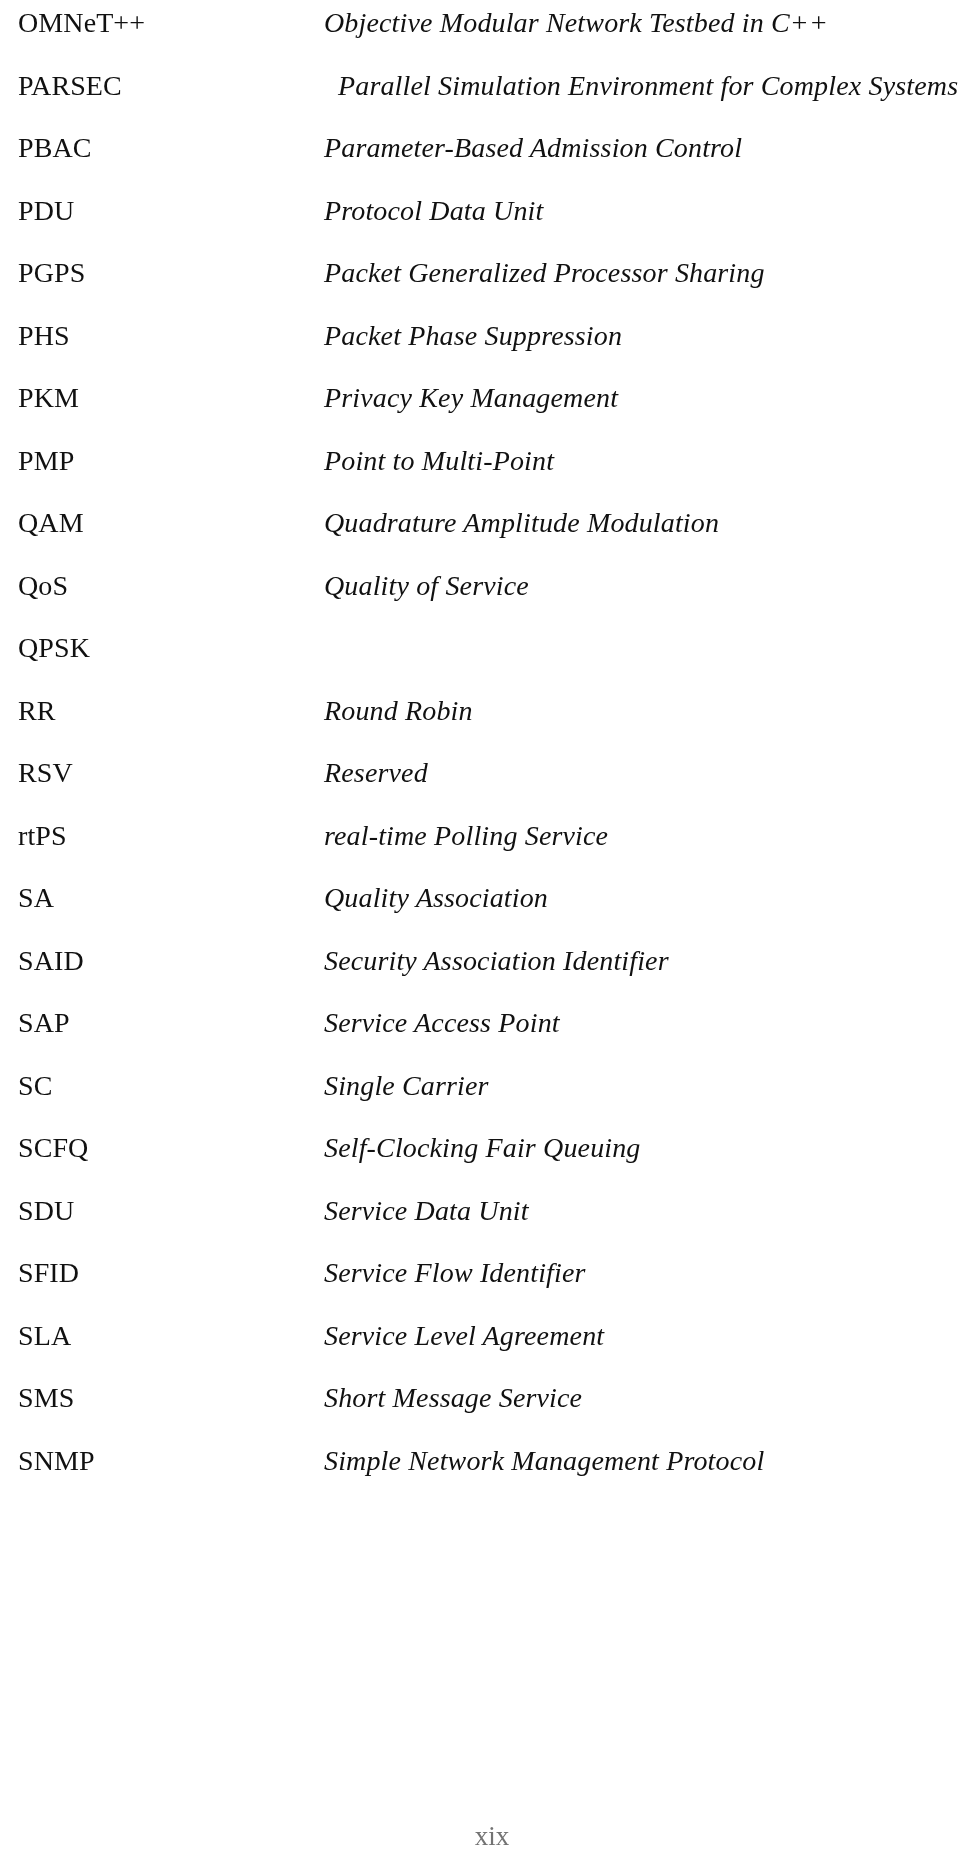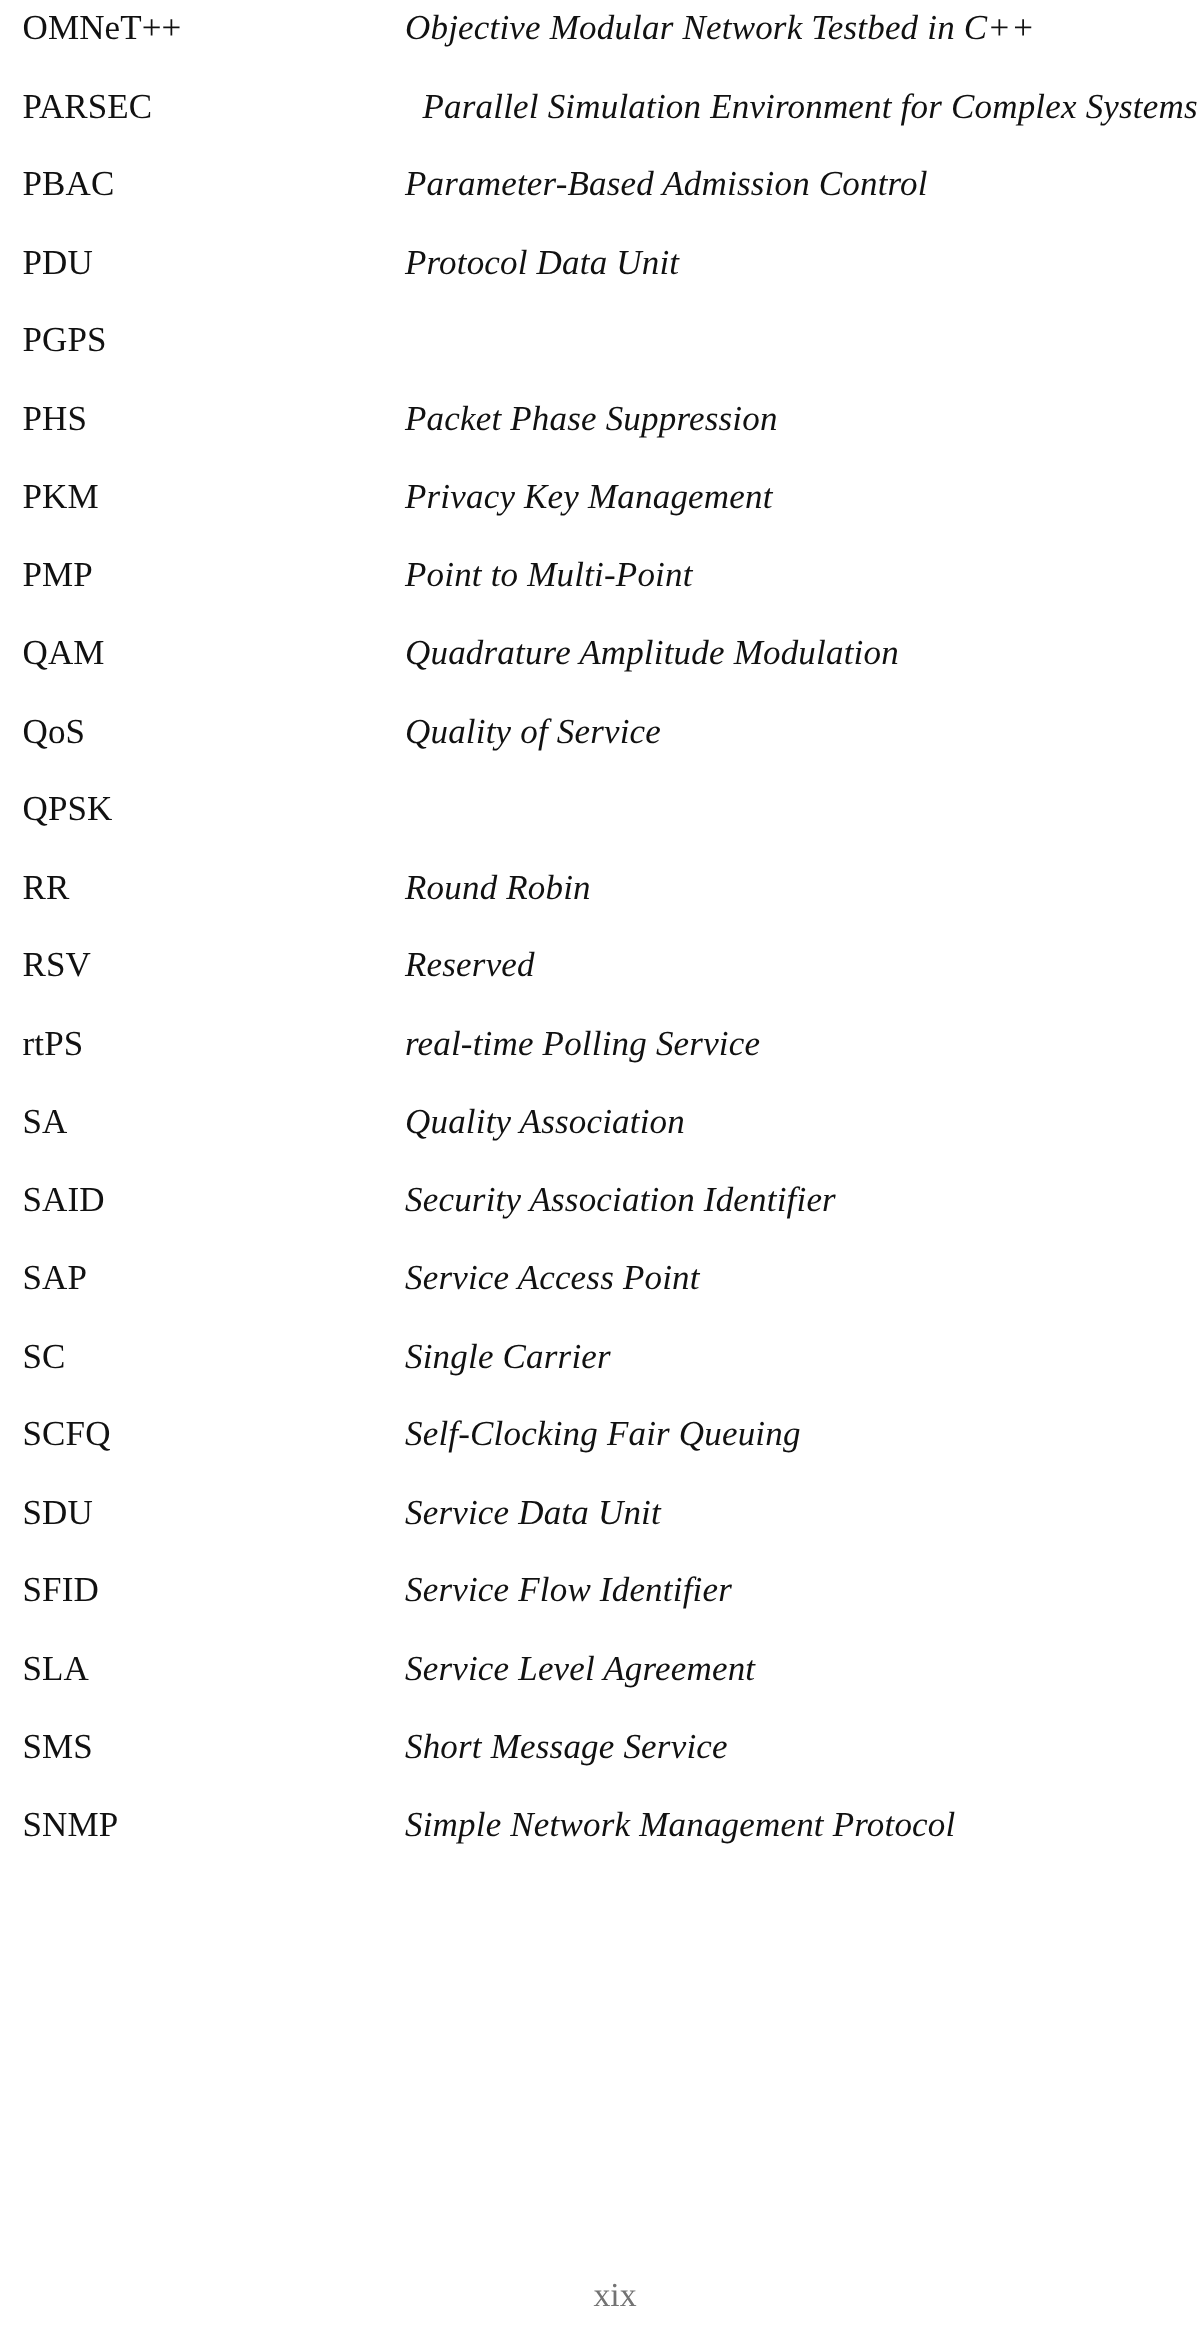--- a/index.html
+++ b/index.html
@@ -102,20 +102,21 @@
       <div class="entry" style="top: 131px; text-decoration: underline;">
         <span class="term">PBAC</span>
         <span class="definition">Parameter-Based Admission Control</span>
       </div>
       <div class="entry" style="top: 193.5px;">
         <span class="term">PDU</span>
         <span class="definition">Protocol Data Unit</span>
       </div>
       <div class="entry" style="top: 256px;">
         <span class="term">PGPS</span>
+        <span class="definition">Packet Generalized Processor Sharing</span>
       </div>
       <div class="entry" style="top: 318.5px;">
         <span class="term">PHS</span>
         <span class="definition">Packet Phase Suppression</span>
       </div>
       <div class="entry" style="top: 381px;">
         <span class="term">PKM</span>
         <span class="definition">Privacy Key Management</span>
       </div>
       <div class="entry" style="top: 443.5px;">

